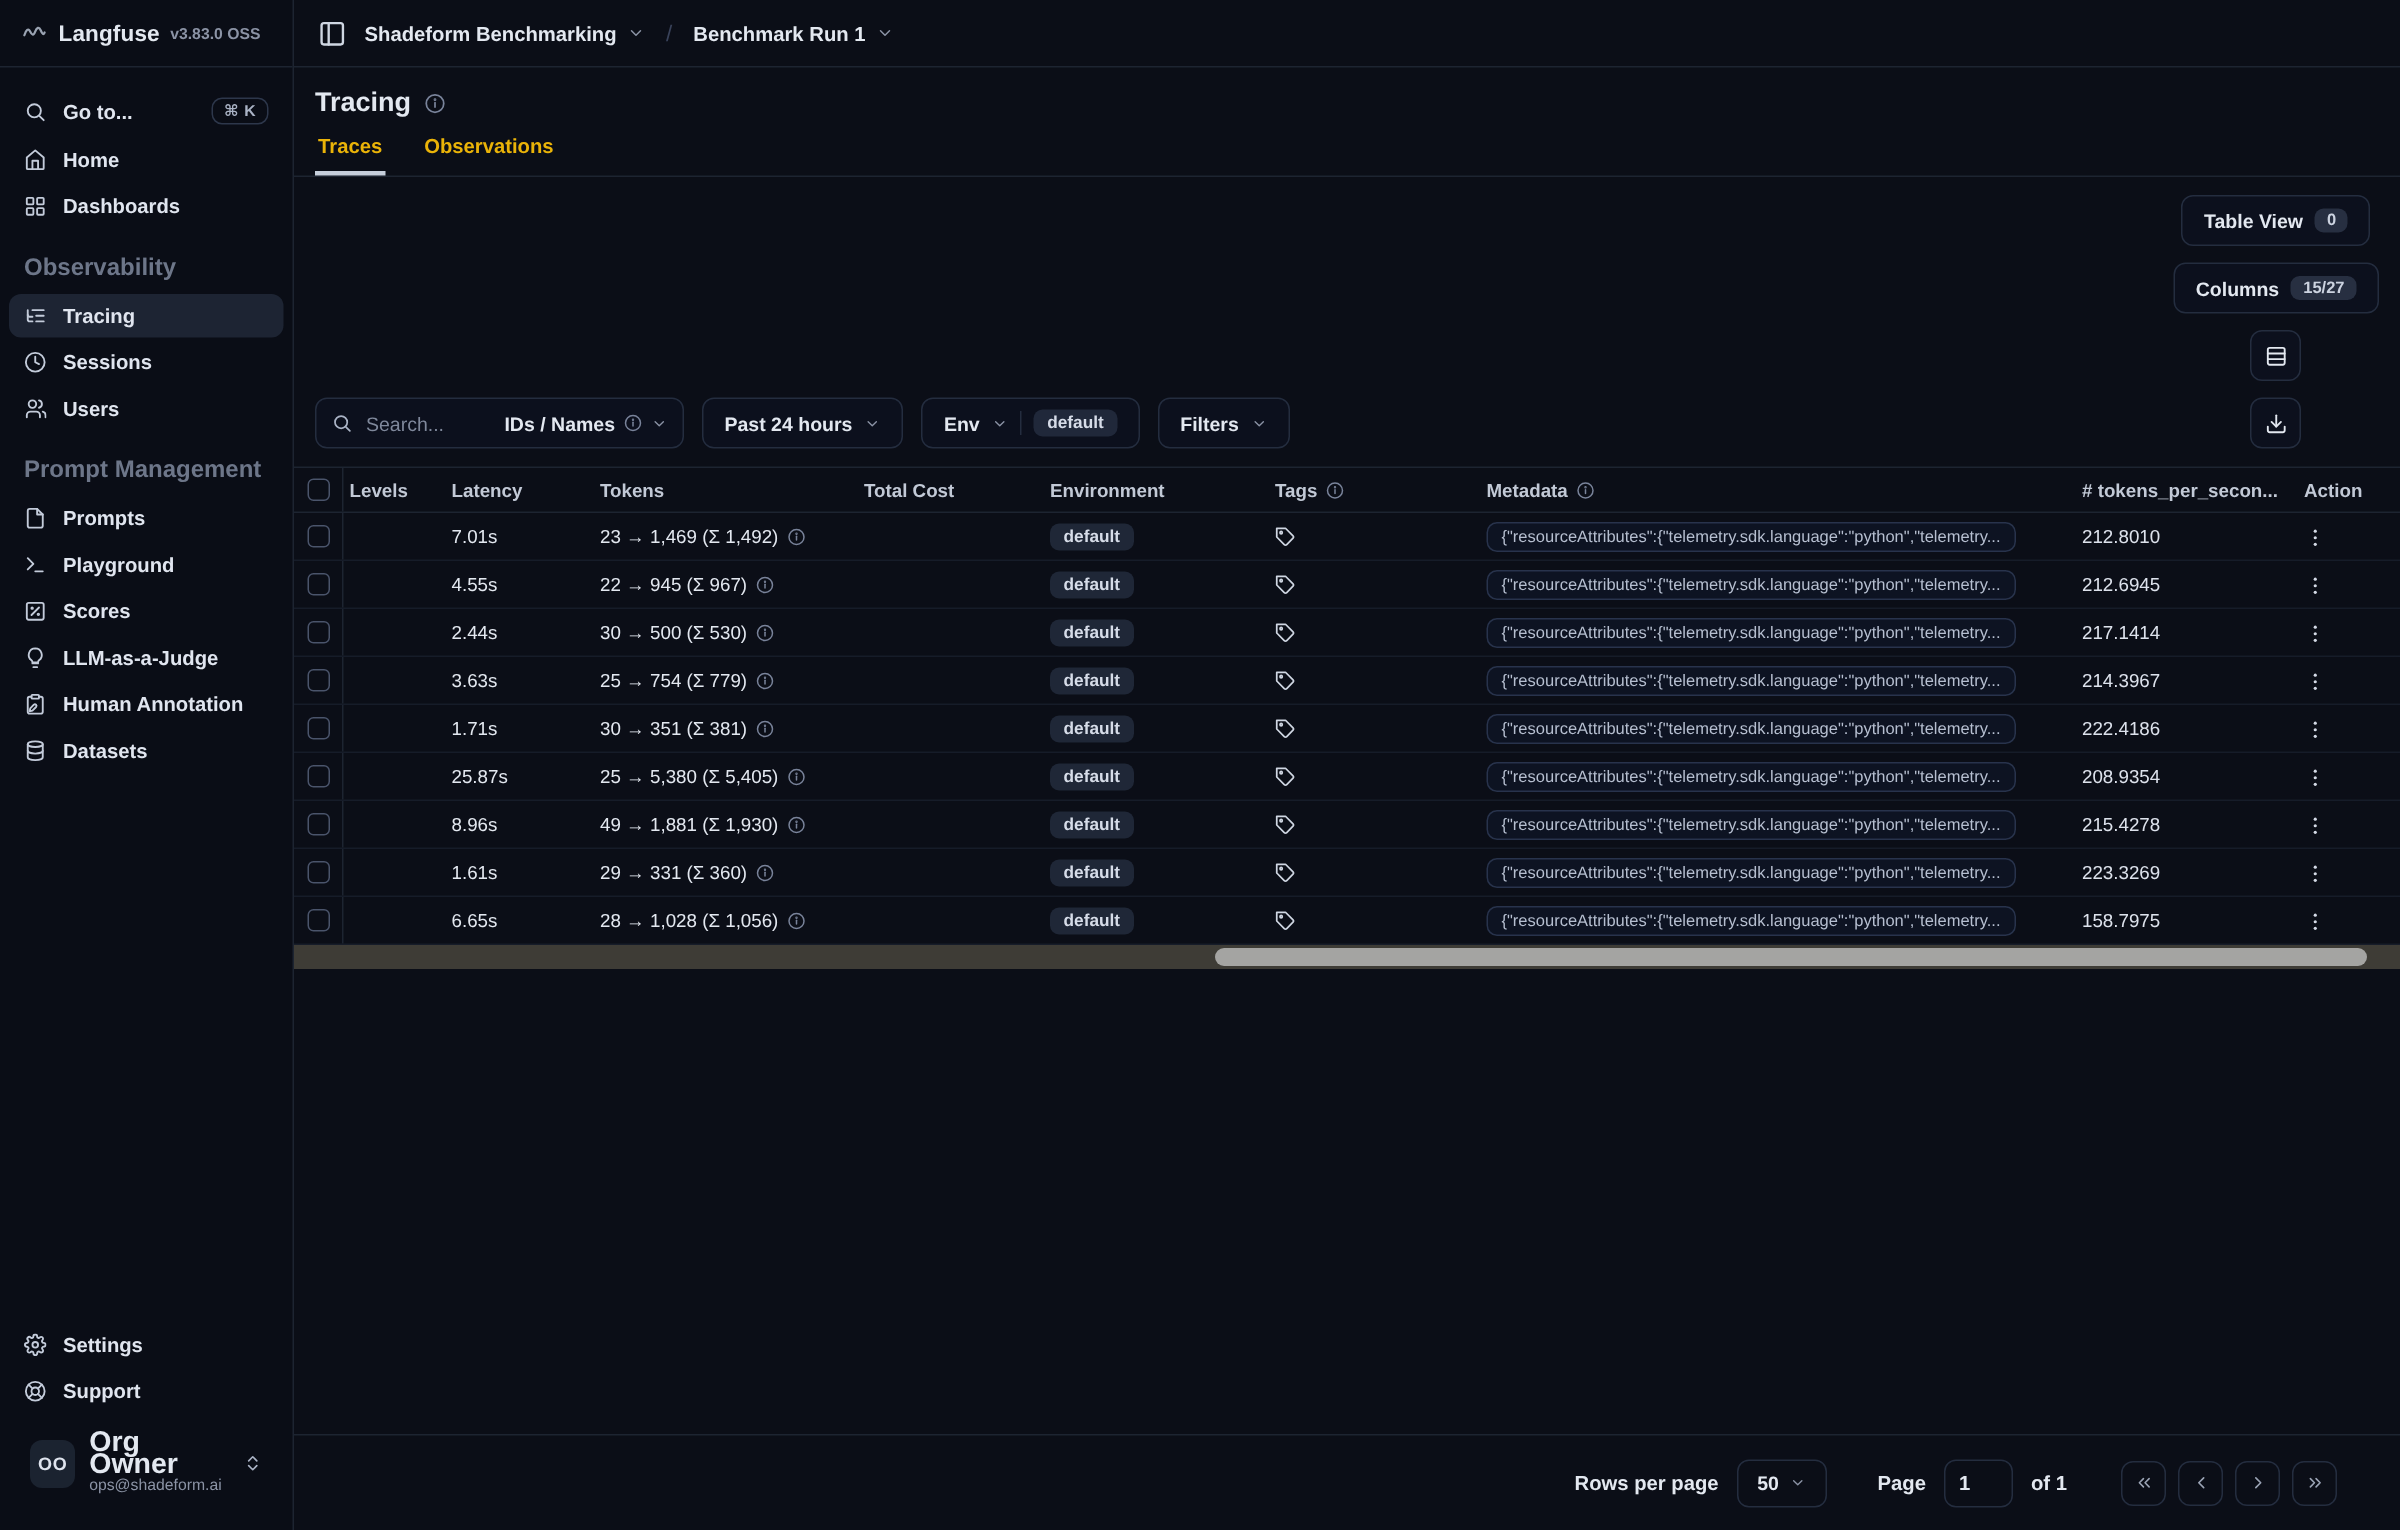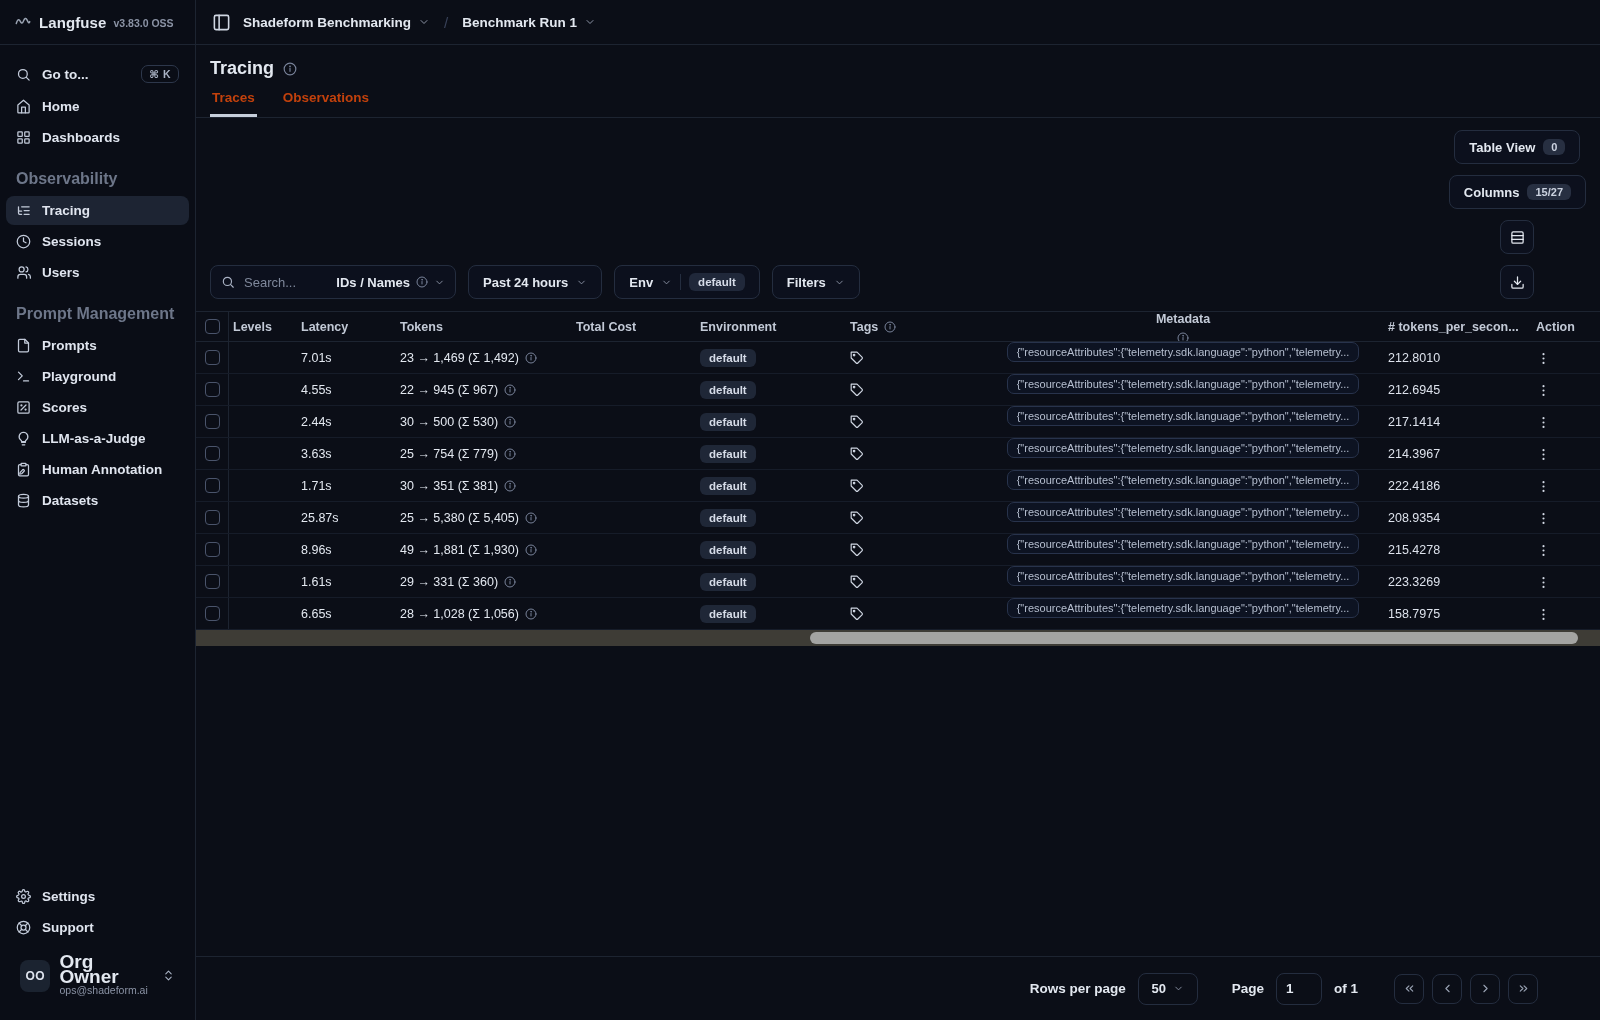--- a/index.html
+++ b/index.html
@@ -36,21 +36,21 @@
   .topbar { height:45px; min-height:45px; border-bottom:1px solid #1d2431; display:flex; align-items:center; padding:0 16px; gap:12px; }
   .panel-toggle { color:#cfd6e2; cursor:pointer; }
   .crumb { display:flex; align-items:center; gap:7px; font-size:13.5px; font-weight:600; cursor:pointer; color:#e3e8f0; }
   .crumb .chev { color:#8b93a5; }
   .crumb-sep { color:#39425a; font-size:15px; font-weight:400; padding:0 2px; }
 
   .page-head { padding:13px 14px 0; border-bottom:1px solid #1d2431; }
   .page-title { font-size:18px; font-weight:700; display:flex; gap:9px; align-items:center; }
   .info-ic { color:#79839a; }
   .tabs { display:flex; gap:24px; margin-top:11px; font-size:13.5px; font-weight:600; }
-  .tab { padding:0 2px 9px; color:#c2410c; cursor:pointer; border-bottom:3px solid transparent; }
+  .tab { padding:0 2px 9px; color:#eab308; cursor:pointer; border-bottom:3px solid transparent; }
   .tab.active { border-bottom-color:#c6cedb; }
 
   .toolbar { display:flex; align-items:flex-end; gap:12px; padding:12px 14px; }
   .searchbox { width:246px; height:34px; border:1px solid #242d3f; border-radius:8px; background:#0c101d; display:flex; align-items:center; padding:0 10px; gap:7px; }
   .searchbox input { background:transparent; border:none; outline:none; color:#e3e8f0; font-size:13px; width:78px; font-family:inherit; }
   .searchbox input::placeholder { color:#7f889b; }
   .search-mode { margin-left:auto; display:flex; gap:6px; align-items:center; font-size:13px; font-weight:700; cursor:pointer; }
   .tbtn { height:34px; border:1px solid #242d3f; border-radius:8px; background:#0c101d; color:#e3e8f0; font-size:13px; font-weight:600; display:flex; align-items:center; gap:8px; padding:0 14px; cursor:pointer; white-space:nowrap; }
   .chev { color:#8b93a5; }
   .badge-pill { background:#272f41; border-radius:6px; padding:2px 8px; font-size:11px; font-weight:600; color:#ccd3e0; }
@@ -63,37 +63,37 @@
   .thead { display:flex; align-items:center; height:31px; min-height:31px; border-top:1px solid #1d2431; border-bottom:1px solid #1d2431; font-size:12.5px; font-weight:600; color:#c2c9d6; }
   .trow { display:flex; align-items:center; height:32px; min-height:32px; border-bottom:1px solid #161c29; font-size:12.5px; cursor:pointer; }
   .c { display:flex; align-items:center; overflow:hidden; white-space:nowrap; align-self:stretch; }
   .c-check { width:33px; justify-content:center; border-right:1px solid #1d2431; }
   .c-levels { width:56px;  padding-left:4px;  }
   .c-lat    { width:105px; padding-left:16px; }
   .c-tok    { width:176px; padding-left:10px; gap:6px; }
   .c-cost   { width:124px; padding-left:10px; }
   .c-env    { width:150px; padding-left:10px; }
   .c-tags   { width:135px; padding-left:10px; }
-  .c-meta   { width:400px; padding-left:16px; gap:6px;flex-direction:column; }
+  .c-meta   { width:400px; padding-left:16px; gap:6px; }
   .c-tps    { width:145px; padding-left:13px; }
   .c-act    { width:80px;  padding-left:16px; }
   .checkbox { width:15px; height:15px; border:1.5px solid #4a546b; border-radius:4px; background:transparent; cursor:pointer; }
   .env-badge { background:#1f2737; border-radius:6px; padding:3px 9px; font-size:11.5px; font-weight:600; color:#d6dce8; }
   .tag-btn { color:#cfd6e2; cursor:pointer; }
   .meta-pill { border:1px solid #28334c; background:#0d1322; border-radius:7px; padding:3px 9px; font-size:11px; color:#b6bfd0; max-width:372px; overflow:hidden; text-overflow:clip; white-space:nowrap; cursor:pointer; }
   .tps-val { font-weight:500; color:#dde2ec; }
   .dots { color:#d4dae6; cursor:pointer; padding-top:1px; }
   .tok-info, .hdr-info { color:#79839a; }
 
   .hscroll { height:16px; min-height:16px; background:#3e3c36; display:flex; align-items:center; }
   .hthumb { height:12px; width:768px; margin-left:614px; background:#a4a4a2; border-radius:7px; cursor:grab; }
   .table-filler { flex:1; }
 
   
-  .footer { height:64px; min-height:64px; border-top:1px solid #1d2431; display:flex; align-items:center; justify-content:flex-end; padding-right:62px; font-size:13.5px; font-weight:700; gap:12px; }
+  .footer { height:64px; min-height:64px; border-top:1px solid #1d2431; display:flex; align-items:center; justify-content:flex-end; padding-right:42px; font-size:13.5px; font-weight:700; gap:12px; }
   .rpp-select { height:32px; min-width:60px; border:1px solid #242d3f; border-radius:8px; display:flex; align-items:center; justify-content:center; gap:7px; padding:0 10px; font-size:13px; cursor:pointer; }
   .page-label { margin-left:22px; }
   .page-input { width:46px; height:32px; border:1px solid #242d3f; border-radius:8px; background:transparent; color:#e3e8f0; font-size:13.5px; font-weight:700; padding:0 9px; outline:none; font-family:inherit; }
   .pgbtns { display:flex; gap:8px; margin-left:24px; }
   .pgbtn { width:30px; height:30px; border:1px solid #242d3f; border-radius:8px; background:transparent; display:flex; align-items:center; justify-content:center; color:#9aa3b4; cursor:pointer; }
 </style>
 </head>
 <body>
 
 <aside class="sidebar">

